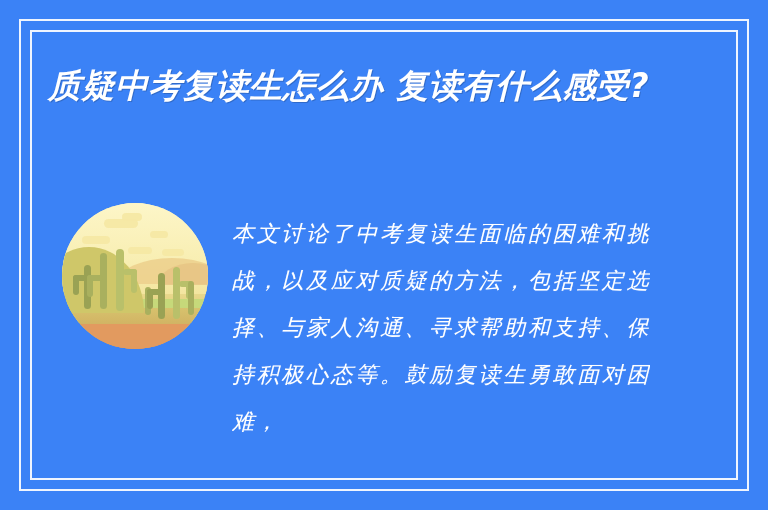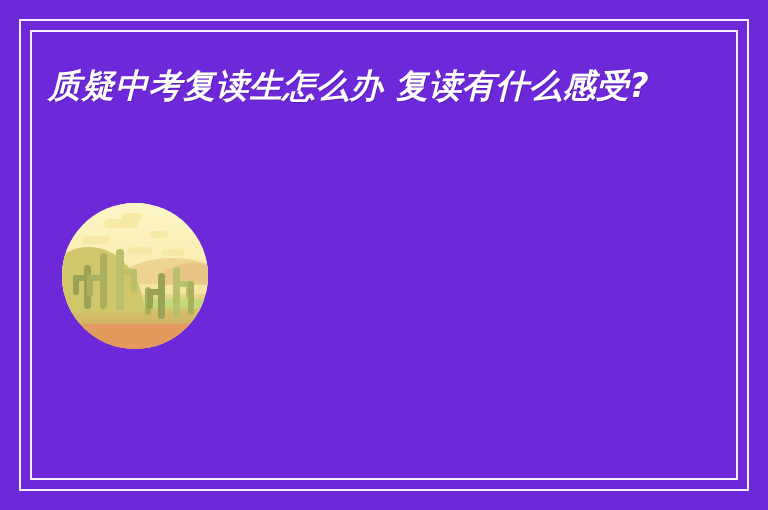--- a/index.html
+++ b/index.html
@@ -10,21 +10,21 @@
     width: 768px;
     height: 510px;
     overflow: hidden;
     font-family: "Liberation Sans", sans-serif;
   }
 
   #card {
     position: relative;
     width: 768px;
     height: 510px;
-    background: #6d28d9;
+    background: #3b82f6;
     overflow: hidden;
   }
 
   
   .frame-outer {
     position: absolute;
     left: 19px;
     top: 19px;
     right: 19px;
     bottom: 19px;
@@ -224,14 +224,15 @@
         <div class="arm" style="left:-11px; top:16px; width:14px; height:6px; border-radius:3px;"></div>
       </div>
       <div class="cactus light" style="left:111px; top:64px; width:7px; height:52px; border-radius:4px;">
         <div class="arm" style="left:6px; top:14px; width:13px; height:6px; border-radius:3px;"></div>
         <div class="arm" style="left:13px; top:14px; width:6px; height:18px; border-radius:3px;"></div>
       </div>
       <div class="cactus" style="left:126px; top:78px; width:6px; height:34px; border-radius:3px;"></div>
     </div>
   </div>
 
+  <div class="summary">本文讨论了中考复读生面临的困难和挑战，以及应对质疑的方法，包括坚定选择、与家人沟通、寻求帮助和支持、保持积极心态等。鼓励复读生勇敢面对困难，</div>
 
 </div>
 
 </body></html>

